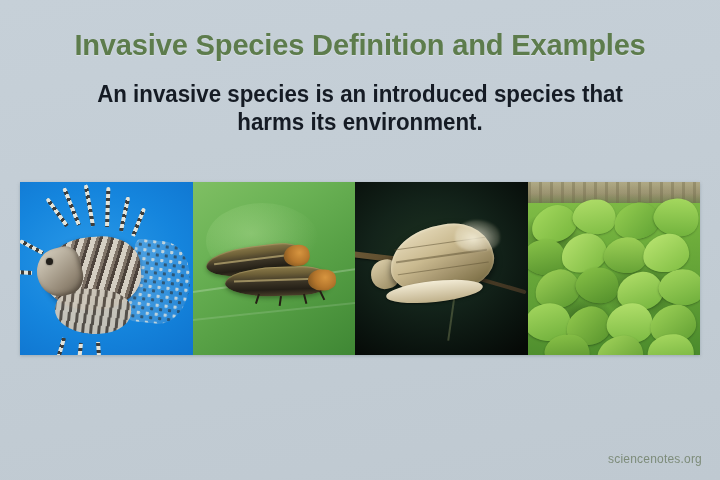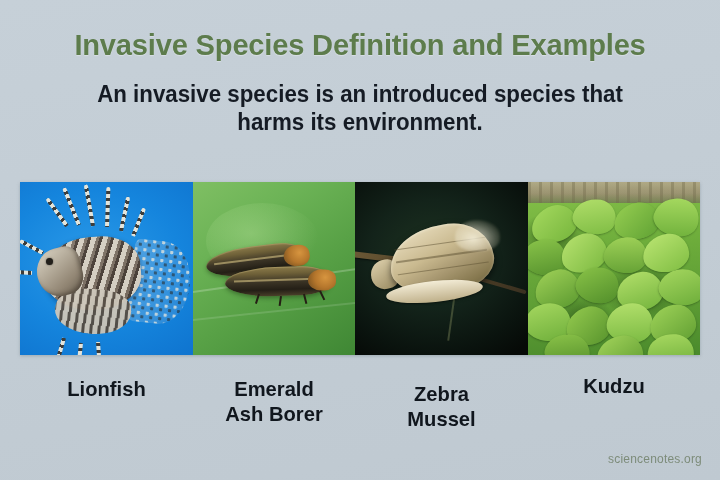--- a/index.html
+++ b/index.html
@@ -474,37 +474,16 @@
       <div class="kz-leaf" style="left:46%; top:70%; width:27%; height:23%; background:linear-gradient(168deg,#b6e26e,#78b840); transform:rotate(6deg);"></div>
       <div class="kz-leaf" style="left:71%; top:71%; width:27%; height:22%; background:linear-gradient(150deg,#9fd359,#619f32); transform:rotate(-9deg);"></div>
 
       <div class="kz-leaf" style="left:10%; top:88%; width:26%; height:20%; background:linear-gradient(160deg,#8fc74b,#4d8827); transform:rotate(11deg);"></div>
       <div class="kz-leaf" style="left:40%; top:89%; width:27%; height:20%; background:linear-gradient(150deg,#a3d45b,#5f9c31); transform:rotate(-7deg);"></div>
       <div class="kz-leaf" style="left:70%; top:88%; width:27%; height:20%; background:linear-gradient(165deg,#abdb63,#6aab37); transform:rotate(5deg);"></div>
     </div>
 
   </div>
 
-  <div class="labels">
-
-    <div class="label lbl1">
-      <span class="line">Lionfish</span>
-    </div>
-
-    <div class="label lbl2">
-      <span class="line">Emerald</span>
-      <span class="line">Ash Borer</span>
-    </div>
-
-    <div class="label lbl3">
-      <span class="line">Zebra</span>
-      <span class="line">Mussel</span>
-    </div>
-
-    <div class="label lbl4">
-      <span class="line">Kudzu</span>
-    </div>
-
-  </div>
 
   <div class="watermark">sciencenotes.org</div>
 
 </div>
 
 </body></html>

